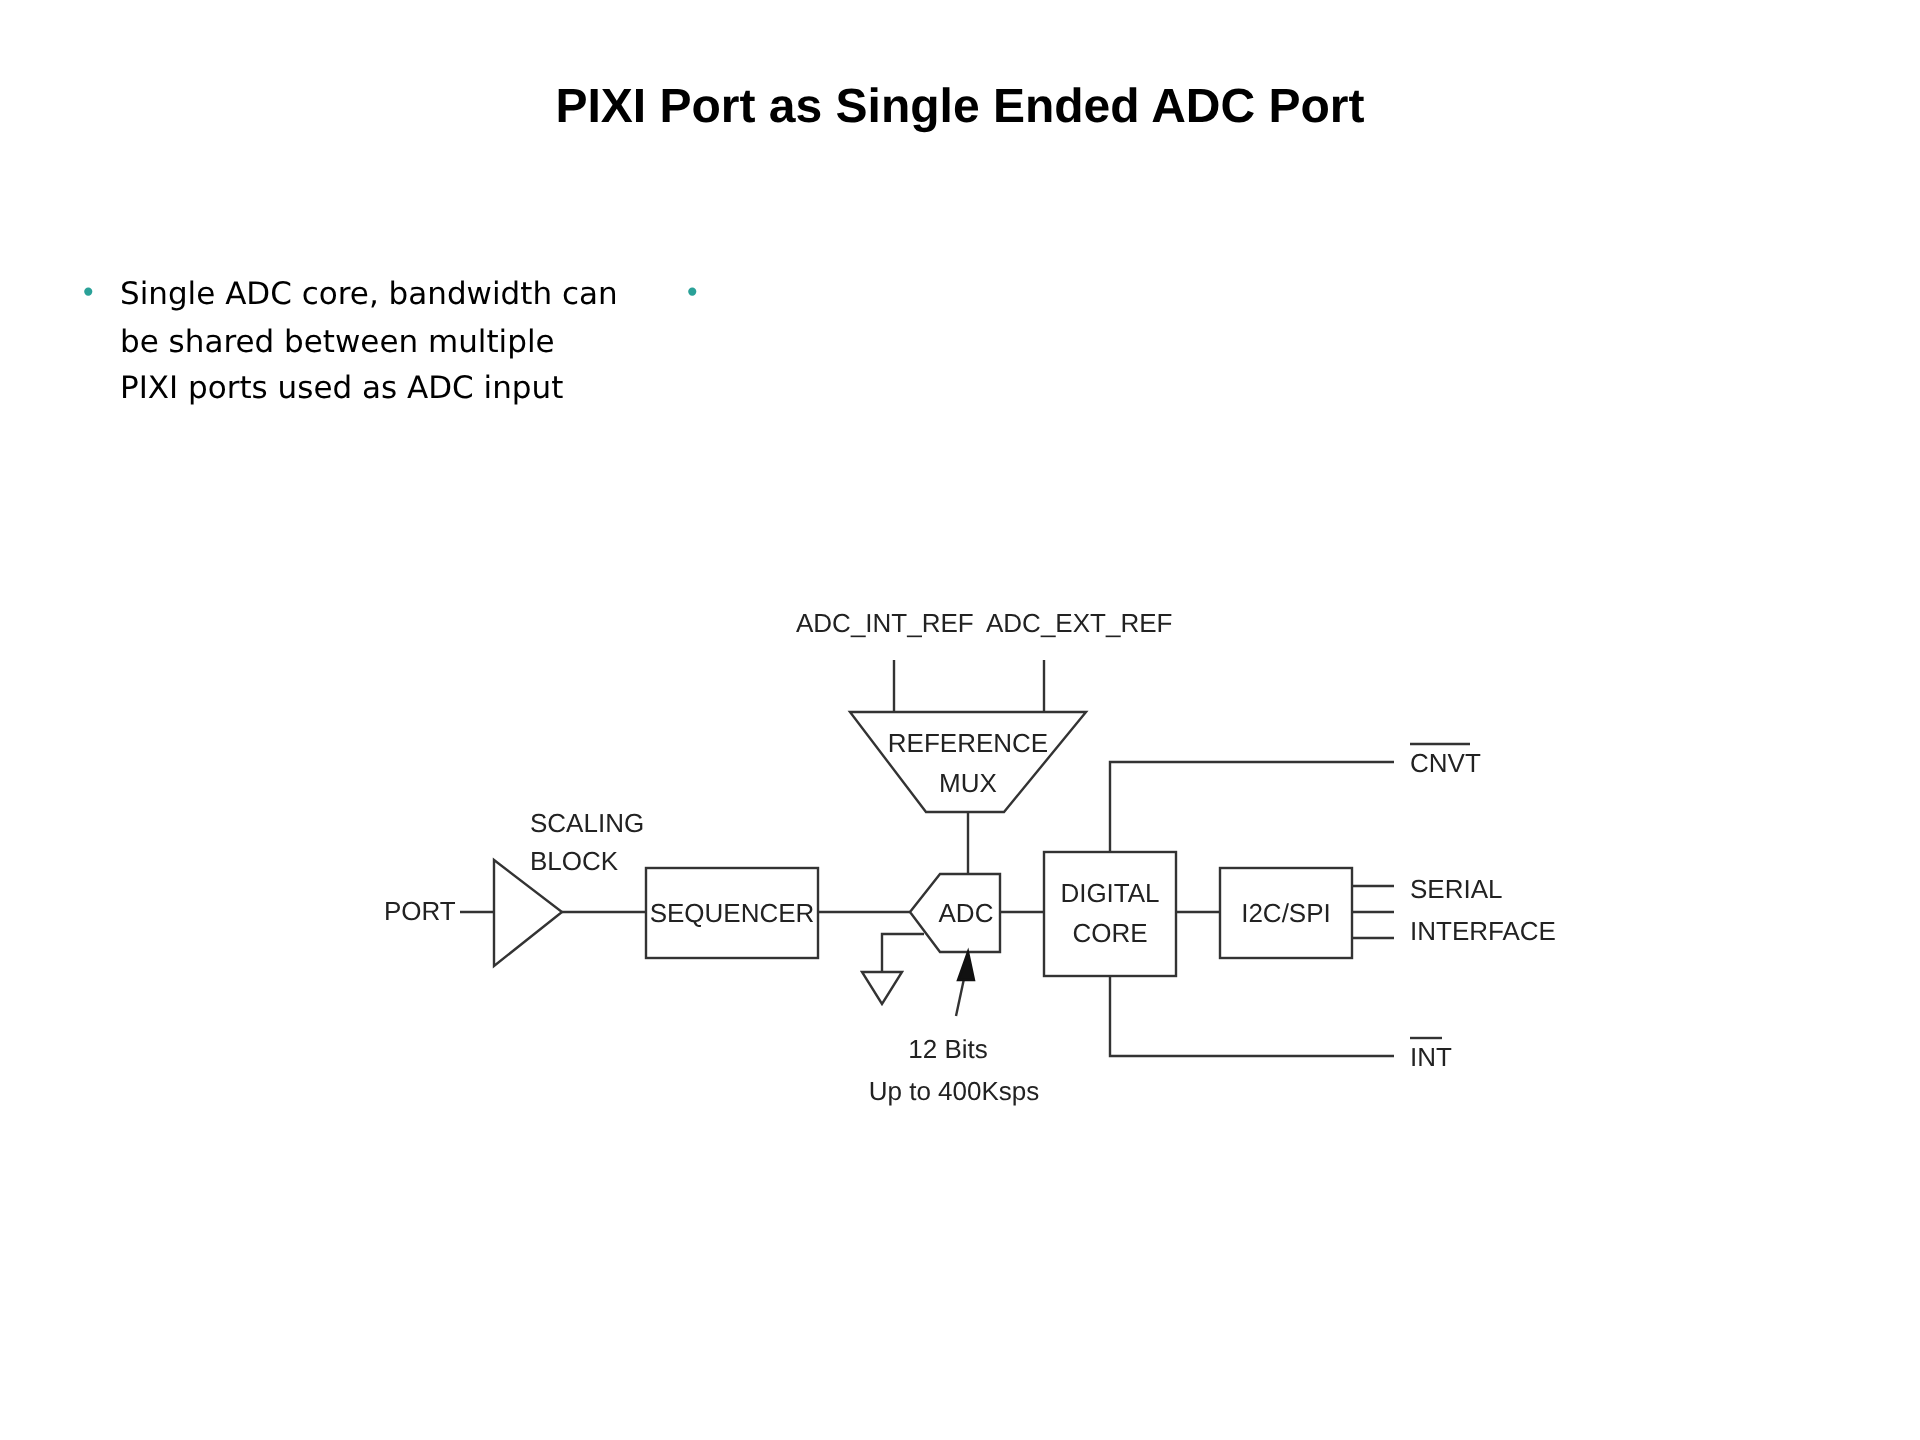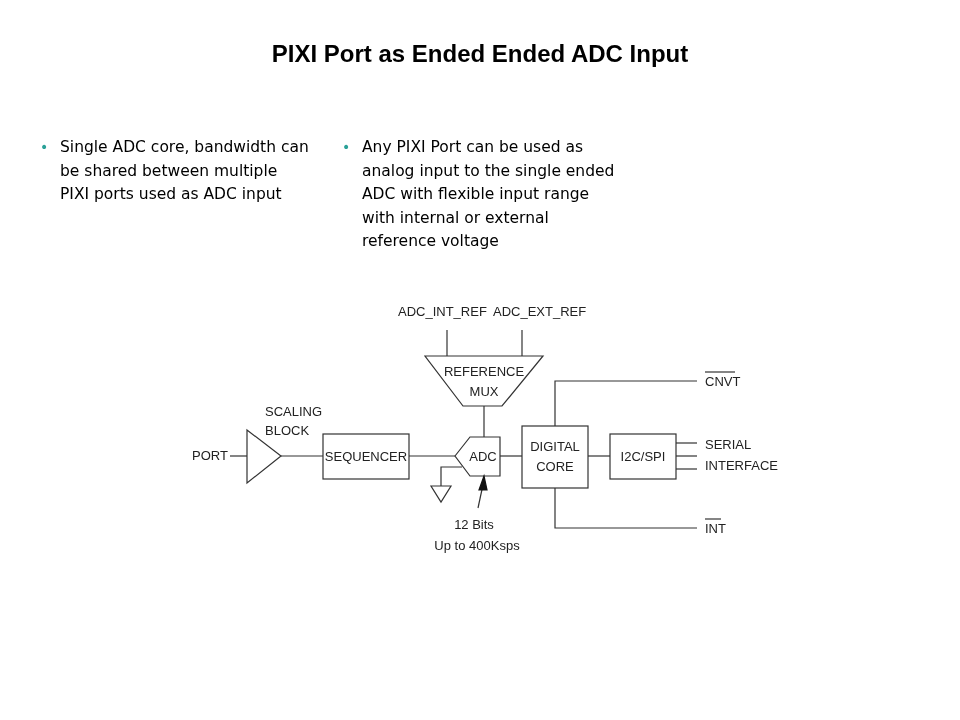--- a/index.html
+++ b/index.html
@@ -9,33 +9,32 @@
     .bullet-col.left { left: 40px; width: 270px; }
     .bullet-col.right { left: 342px; width: 280px; }
     .bullet-item { position: relative; padding-left: 20px; }
     .bullet-dot { position: absolute; left: 0; top: 0; color: #2aa198; font-size: 14px; }
     svg#diagram { position: absolute; left: 0; top: 0; }
     svg text { font-family: "Liberation Sans", sans-serif; font-size: 13px; fill: #222; }
   </style>
 </head>
 <body>
 
-<div class="title">PIXI Port as Ended Ended ADC Input</div>
+<div class="title">PIXI Port as Single Ended ADC Port</div>
 
 <div class="bullet-col left">
   <div class="bullet-item">
     <span class="bullet-dot" style="color: rgb(42, 161, 152);">•</span>
     <span>Single ADC core, bandwidth can be shared between multiple PIXI ports used as ADC input</span>
   </div>
 </div>
 
 <div class="bullet-col right">
   <div class="bullet-item">
     <span class="bullet-dot" style="color: rgb(42, 161, 152);">•</span>
-    <span>Any PIXI Port can be used as analog input to the single ended ADC with flexible input range with internal or external reference voltage</span>
   </div>
 </div>
 
 <svg id="diagram" width="960" height="720" stroke="#333" fill="none" stroke-width="1.2">
 
   <text x="398" y="316" stroke="none">ADC_INT_REF</text>
   <text x="493" y="316" stroke="none">ADC_EXT_REF</text>
   <line x1="447" y1="330" x2="447" y2="356"></line>
   <line x1="522" y1="330" x2="522" y2="356"></line>
 

